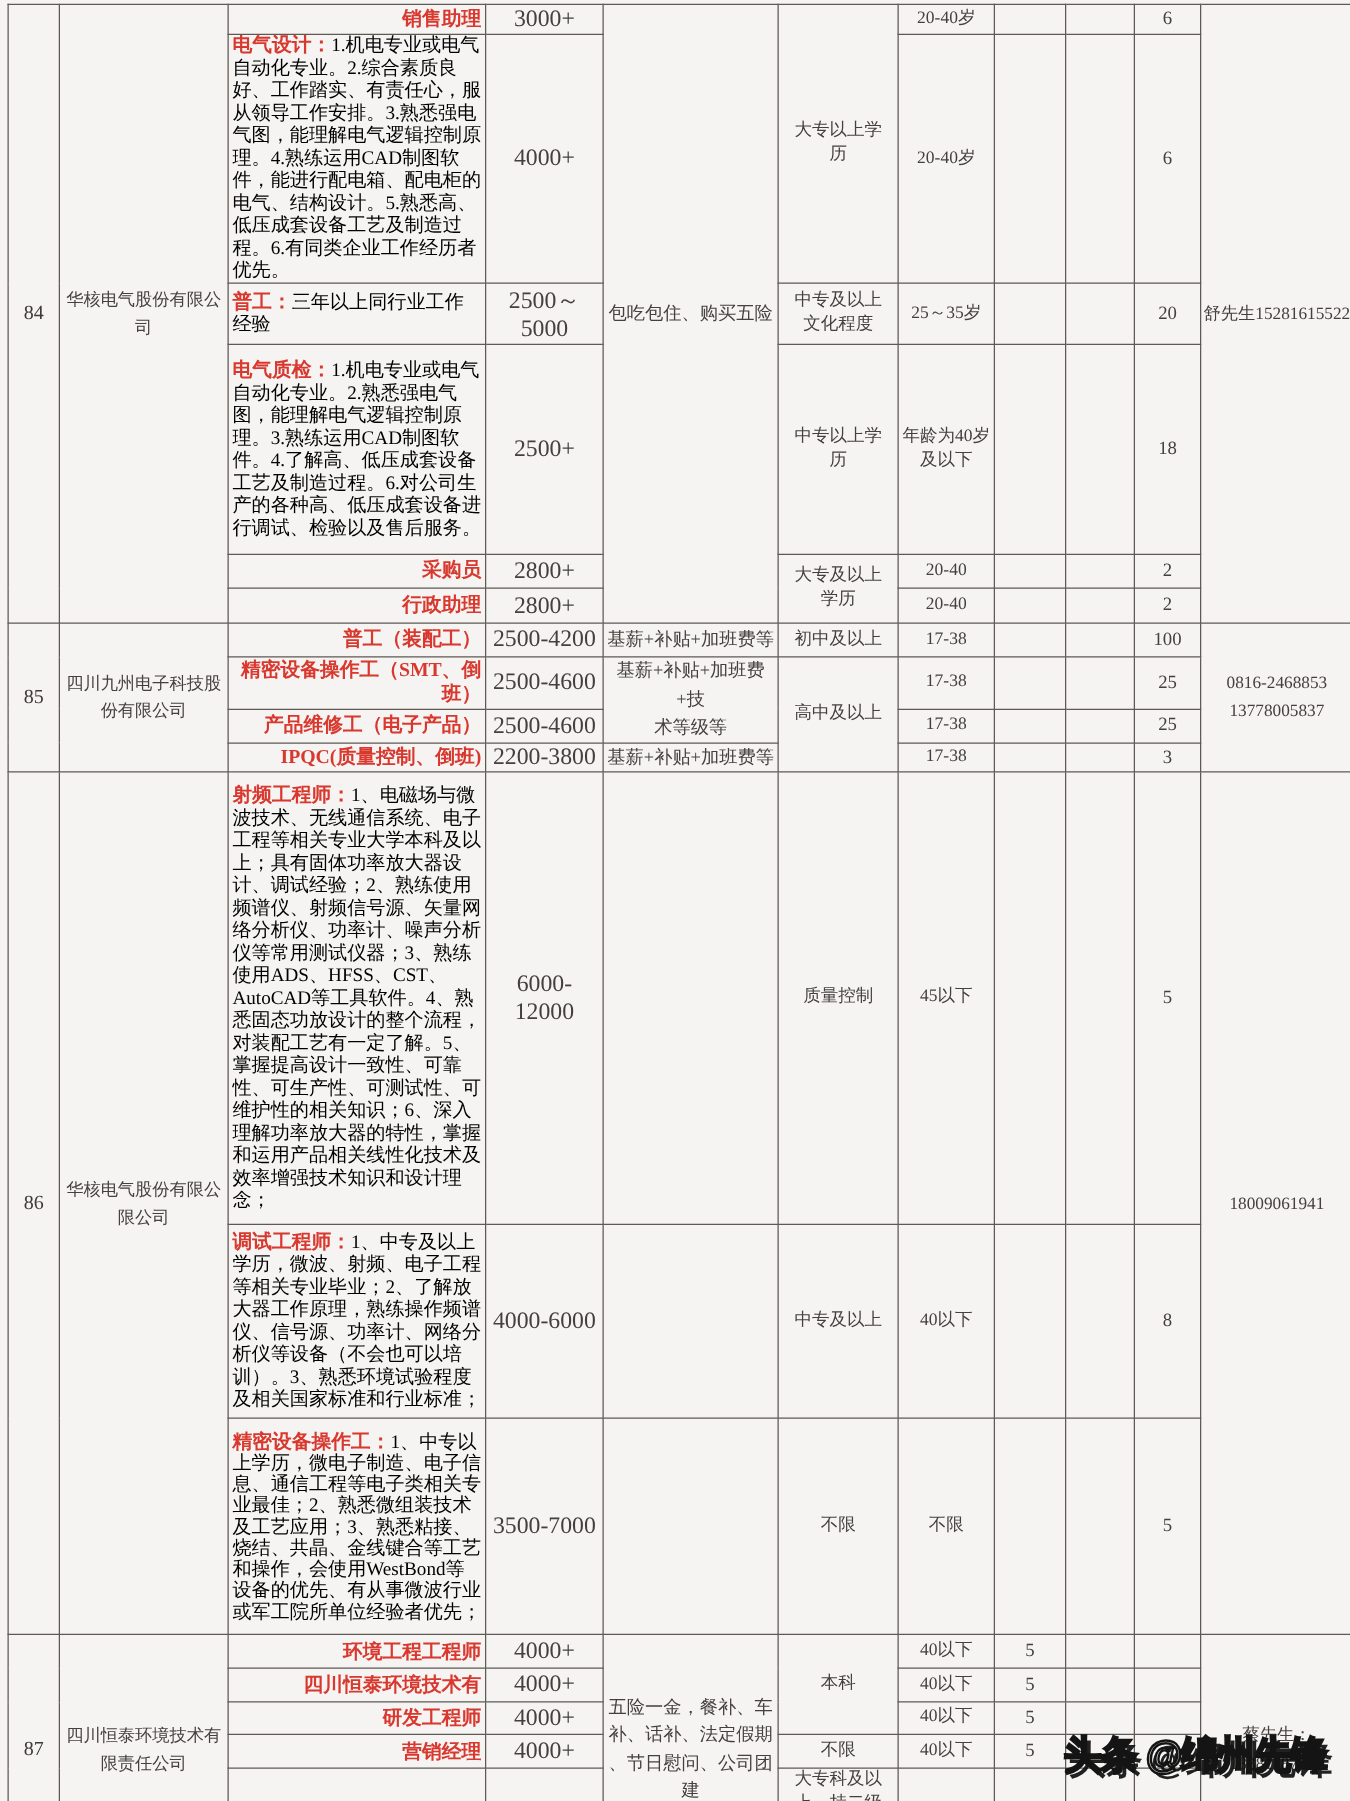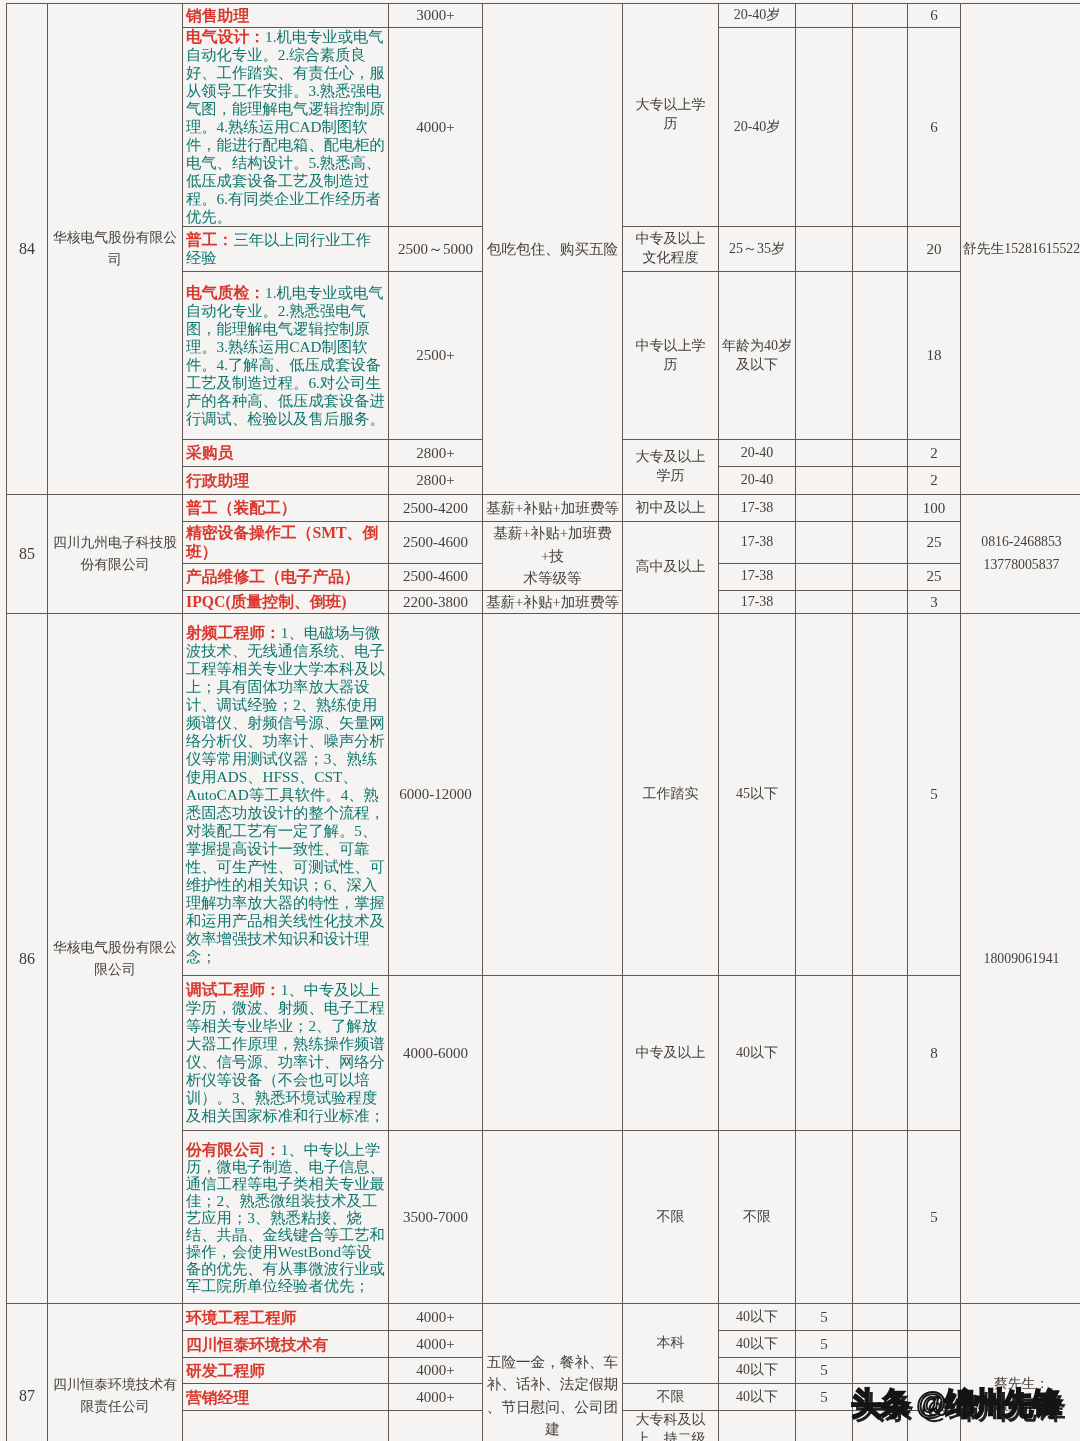--- a/index.html
+++ b/index.html
@@ -6,25 +6,25 @@
   .page{position:relative;width:1080px;height:1441px;background:#f5f4f2;overflow:hidden;
         font-family:"Liberation Serif","DejaVu Serif",serif;}
   table.grid{position:absolute;left:6px;top:3px;border-collapse:collapse;table-layout:fixed;
              width:1076px;background:transparent;}
   td.c{border:1.5px solid #5f5853;vertical-align:middle;text-align:center;color:#45403d;
        overflow:hidden;padding:0 2px;}
   td.num{font-size:16px;color:#3f3a37;text-align:center;}
   td.comp{font-size:13.8px;line-height:1.6;white-space:pre-line;padding:0 1px;}
   td.comp.left{text-align:center;padding:0 2px;}
   td.j{text-align:left;padding:0 3px;font-size:15.3px;line-height:18px;}
-  td.j.one{line-height:1.25;}
+  td.j.one{line-height:1.25;text-align:right;}
   td.j.tight{line-height:17px;}
   .jt{color:#d8382e;font-weight:bold;font-size:15.8px;}
-  .jd{color:#0f766e;}
-  td.sal{font-size:15px;}
+  .jd{color:#000000;}
+  td.sal{font-size:19px;}
   td.ben{font-size:14.6px;line-height:1.55;white-space:pre-line;}
   td.edu,td.age{font-size:14px;line-height:1.35;white-space:pre-line;}
   td.cnt{font-size:15px;}
   td.contact{font-size:13.8px;line-height:1.65;white-space:pre-line;padding:0;}
   .watermark{position:absolute;left:851px;top:1383px;font-family:"Liberation Sans","DejaVu Sans",sans-serif;
              font-weight:bold;font-size:31px;letter-spacing:-1px;color:#ffffff;white-space:nowrap;
              -webkit-text-stroke:2px #141414;text-shadow:4px 4px 0 rgba(10,10,10,0.9);
              transform:scaleX(0.97);transform-origin:left;}
 </style>
 </head>
@@ -154,39 +154,39 @@
       <td class="c cnt">3</td>
     </tr>
 
     <tr style="height:362px">
       <td class="c num" rowspan="3">86</td>
       <td class="c comp left" rowspan="3">华核电气股份有限公
 限公司</td>
       <td class="c j"><span class="jt">射频工程师：</span><span class="jd">1、电磁场与微波技术、无线通信系统、电子工程等相关专业大学本科及以上；具有固体功率放大器设计、调试经验；2、熟练使用频谱仪、射频信号源、矢量网络分析仪、功率计、噪声分析仪等常用测试仪器；3、熟练使用ADS、HFSS、CST、AutoCAD等工具软件。4、熟悉固态功放设计的整个流程，对装配工艺有一定了解。5、掌握提高设计一致性、可靠性、可生产性、可测试性、可维护性的相关知识；6、深入理解功率放大器的特性，掌握和运用产品相关线性化技术及效率增强技术知识和设计理念；</span></td>
       <td class="c sal">6000-12000</td>
       <td class="c ben"></td>
-      <td class="c edu">工作踏实</td>
+      <td class="c edu">质量控制</td>
       <td class="c age">45以下</td>
       <td class="c"></td>
       <td class="c"></td>
       <td class="c cnt">5</td>
       <td class="c contact" rowspan="3">18009061941</td>
     </tr>
     <tr style="height:155px">
       <td class="c j"><span class="jt">调试工程师：</span><span class="jd">1、中专及以上学历，微波、射频、电子工程等相关专业毕业；2、了解放大器工作原理，熟练操作频谱仪、信号源、功率计、网络分析仪等设备（不会也可以培训）。3、熟悉环境试验程度及相关国家标准和行业标准；</span></td>
       <td class="c sal">4000-6000</td>
       <td class="c ben"></td>
       <td class="c edu">中专及以上</td>
       <td class="c age">40以下</td>
       <td class="c"></td>
       <td class="c"></td>
       <td class="c cnt">8</td>
     </tr>
     <tr style="height:173px">
-      <td class="c j tight"><span class="jt">份有限公司：</span><span class="jd">1、中专以上学历，微电子制造、电子信息、通信工程等电子类相关专业最佳；2、熟悉微组装技术及工艺应用；3、熟悉粘接、烧结、共晶、金线键合等工艺和操作，会使用WestBond等设备的优先、有从事微波行业或军工院所单位经验者优先；</span></td>
+      <td class="c j tight"><span class="jt">精密设备操作工：</span><span class="jd">1、中专以上学历，微电子制造、电子信息、通信工程等电子类相关专业最佳；2、熟悉微组装技术及工艺应用；3、熟悉粘接、烧结、共晶、金线键合等工艺和操作，会使用WestBond等设备的优先、有从事微波行业或军工院所单位经验者优先；</span></td>
       <td class="c sal">3500-7000</td>
       <td class="c ben"></td>
       <td class="c edu">不限</td>
       <td class="c age">不限</td>
       <td class="c"></td>
       <td class="c"></td>
       <td class="c cnt">5</td>
     </tr>
 
     <tr style="height:27px">

